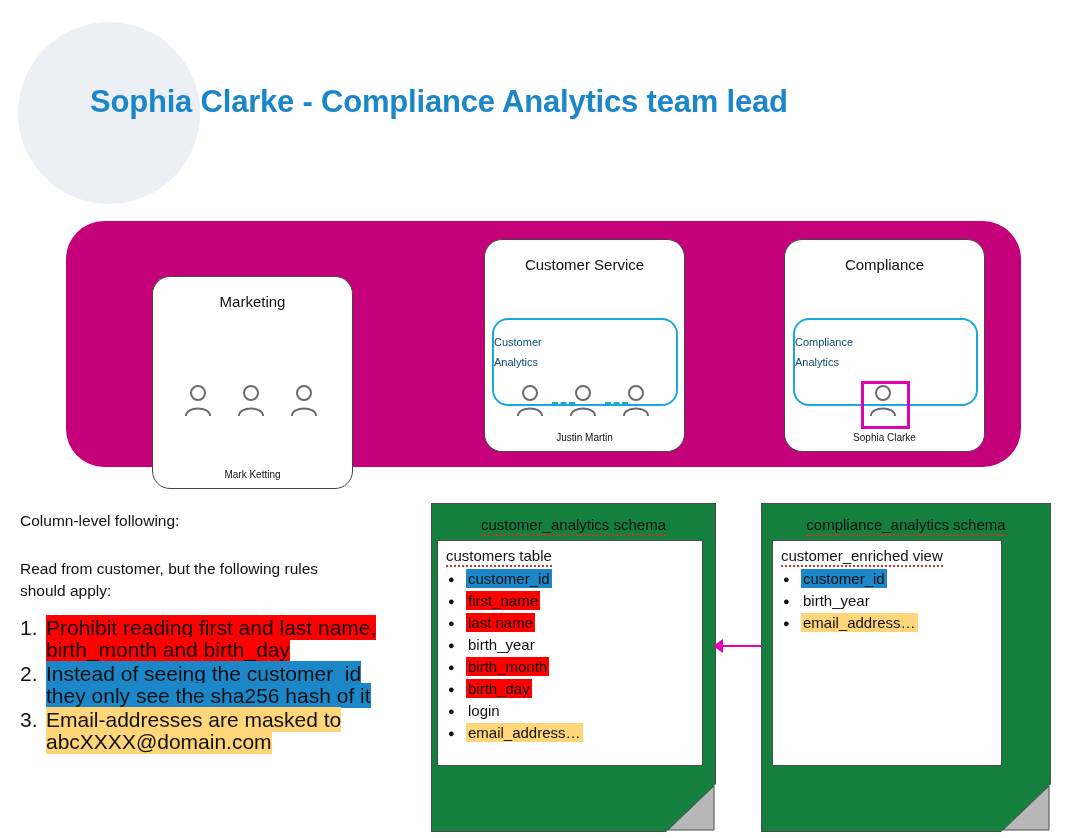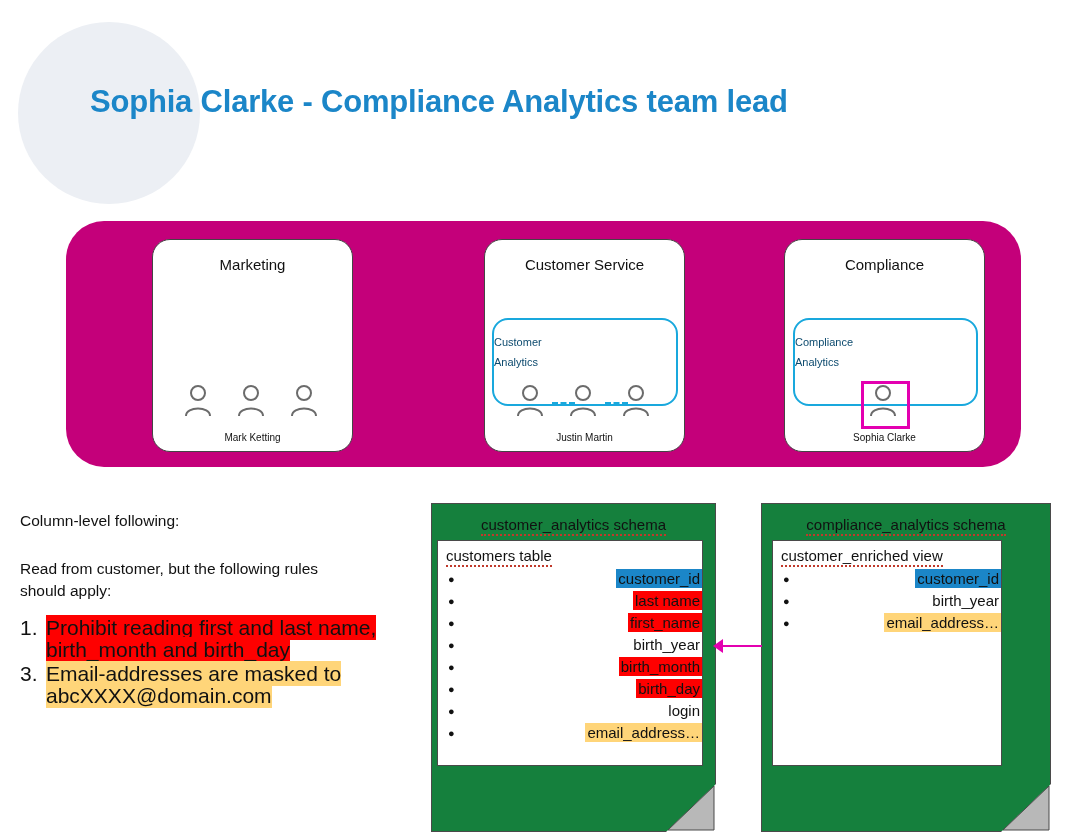--- a/index.html
+++ b/index.html
@@ -47,21 +47,21 @@
     background: #c4007a;
     border-radius: 38px;
   }
   .dept-card {
     position: absolute;
     top: 239px;
     background: #ffffff;
     border: 1px solid #444444;
     border-radius: 18px;
   }
-  .dept-card.marketing { left: 152px; width: 199px; height: 211px; }
+  .dept-card.marketing { left: 152px; width: 199px; height: 211px; margin-top: 37px; }
   .dept-card.service   { left: 484px; width: 199px; height: 211px; }
   .dept-card.compliance{ left: 784px; width: 199px; height: 211px; }
 
   .dept-title {
     position: absolute;
     left: 0; right: 0; top: 16px;
     text-align: center;
     font-size: 15px;
     color: #111111;
   }
@@ -180,21 +180,20 @@
     margin: 6px 0 4px 8px;
   }
   .inner-title .squiggle {
     border-bottom: 2px dotted #c0392b;
     padding-bottom: 1px;
   }
   ul.cols {
     list-style: none;
     margin: 0;
     padding: 0 0 0 28px;
-    text-align: right;
   }
   ul.cols li {
     position: relative;
     font-size: 15px;
     color: #111111;
     line-height: 22px;
     margin: 0 0 0 0;
     padding: 0;
   }
   ul.cols li::before {
@@ -318,20 +317,28 @@
     <span>should apply:</span>
   </div>
 
   <div class="rules">
     <div class="rule">
       <span class="rule-line">
         <span class="num">1.</span><span class="seg hl-red">Prohibit reading first and last name,</span>
       </span>
       <span class="rule-line rule-ind">
         <span class="seg hl-red">birth_month and birth_day</span>
+      </span>
+    </div>
+    <div class="rule">
+      <span class="rule-line">
+        <span class="num">2.</span><span class="seg hl-blue">Instead of seeing the customer_id</span>
+      </span>
+      <span class="rule-line rule-ind">
+        <span class="seg hl-blue">they only see the sha256 hash of it</span>
       </span>
     </div>
     <div class="rule">
       <span class="rule-line">
         <span class="num">3.</span><span class="seg hl-yellow">Email-addresses are masked to</span>
       </span>
       <span class="rule-line rule-ind">
         <span class="seg hl-yellow">abcXXXX@domain.com</span>
       </span>
     </div>
@@ -340,22 +347,22 @@
   <div class="doc" style="left:431px; top:503px; width:283px; height:327px;">
     <div class="doc-title">
       <span class="squiggle">customer_analytics schema</span>
     </div>
     <div class="doc-inner" style="left:5px; top:36px; width:264px; height:224px;">
       <div class="inner-title">
         <span class="squiggle">customers table</span>
       </div>
       <ul class="cols">
         <li><span class="cell blue">customer_id</span></li>
+        <li><span class="cell red">first_name</span></li>
         <li><span class="cell red">last name</span></li>
-        <li><span class="cell red">first_name</span></li>
         <li><span class="cell">birth_year</span></li>
         <li><span class="cell red">birth_month</span></li>
         <li><span class="cell red">birth_day</span></li>
         <li><span class="cell">login</span></li>
         <li><span class="cell yellow">email_address…</span></li>
       </ul>
     </div>
     <svg style="position:absolute; right:-1px; bottom:-1px;" width="50" height="48">
       <polygon points="0,48 50,48 50,0" fill="#ffffff" stroke="none"></polygon>
       <polygon points="2,46 48,46 48,2" fill="#b8b8b8" stroke="#4a4a4a" stroke-width="1"></polygon>

